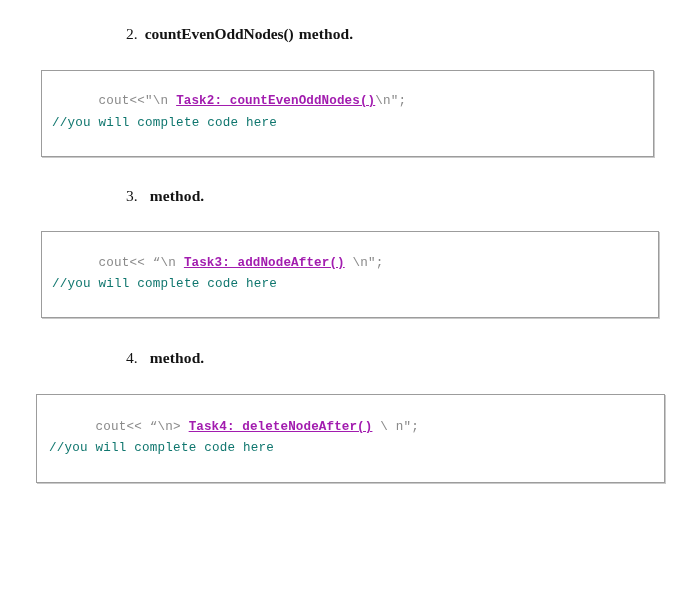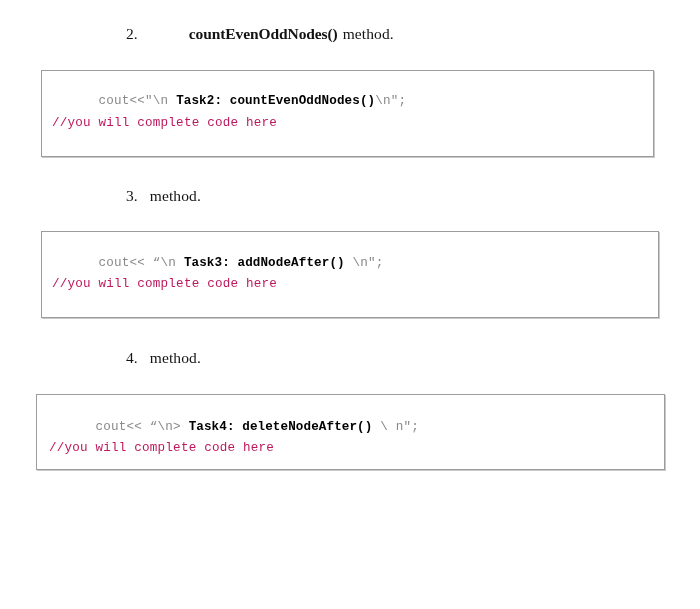--- a/index.html
+++ b/index.html
@@ -34,24 +34,23 @@
     white-space: pre;
     letter-spacing: 0.1px;
   }
   .heading .num {
     font-weight: 400;
     margin-right: 7px;
   }
   .heading .mname {
     font-weight: bold;
     letter-spacing: -0.1px;
-    margin-left: 44px;
   }
   .heading .tail {
-    font-weight: 400;
+    font-weight: 700;
     margin-left: 5px;
   }
 
   
   .codebox {
     position: absolute;
     box-sizing: border-box;
     background: #ffffff;
     border: 1px solid #9c9c9c;
     box-shadow: 1px 1px 0 0 #c9c9c9;
@@ -62,26 +61,27 @@
     font-size: 12.6px;
     white-space: pre;
     color: #8a8a8a;
     letter-spacing: 0.2px;
   }
   .codeline .lit {
     color: #8a8a8a;
     font-weight: 400;
   }
   .codeline .strong {
-    color: #000000;
+    color: #a21caf;
     font-weight: bold;
     letter-spacing: 0.1px;
+    text-decoration: underline;
   }
   .codeline.comment {
-    color: #be185d;
+    color: #0f766e;
   }
 </style>
 </head>
 <body>
 
 <div class="page">
 
   <div class="heading" style="left:126px; top:25px;">
     <span class="num">2.</span>
     <span class="mname">countEvenOddNodes()</span>
@@ -105,20 +105,20 @@
       <span class="lit">cout&lt;&lt; “\n </span><span class="strong">Task3: addNodeAfter()</span><span class="lit"> \n";</span>
     </div>
     <div class="codeline comment" style="left:10px; top:45px;">//you will complete code here</div>
   </div>
 
   <div class="heading" style="left:126px; top:349px;">
     <span class="num">4.</span>
     <span class="tail">method.</span>
   </div>
 
-  <div class="codebox" style="left:36px; top:394px; width:629px; height:76px;">
+  <div class="codebox" style="left:36px; top:394px; width:629px; height:89px;">
     <div class="codeline" style="left:12px; top:11px;">
       <span class="lit">cout&lt;&lt; “\n&gt; </span><span class="strong">Task4: deleteNodeAfter()</span><span class="lit"> \ n";</span>
     </div>
     <div class="codeline comment" style="left:12px; top:46px;">//you will complete code here</div>
   </div>
 
 </div>
 
 </body></html>

